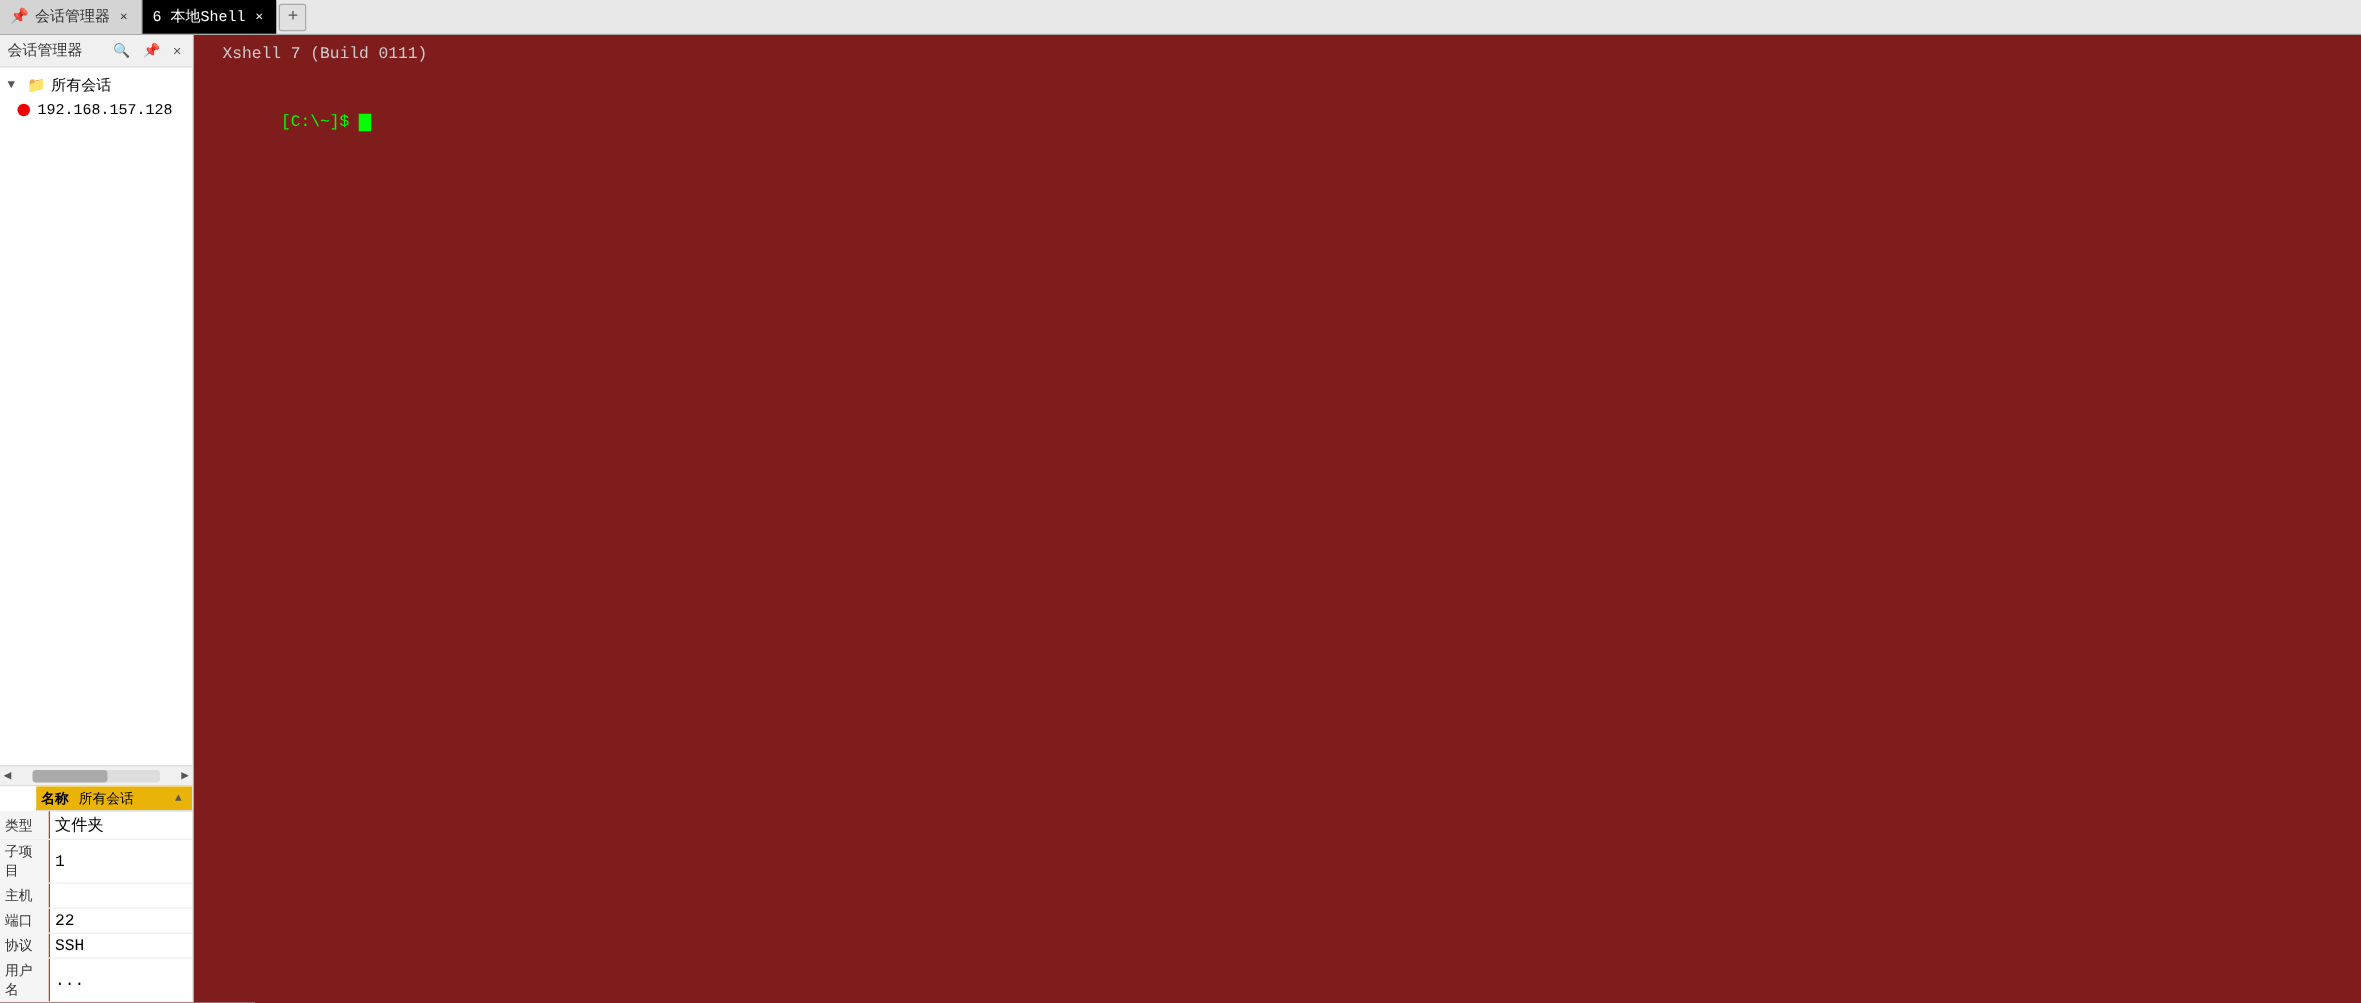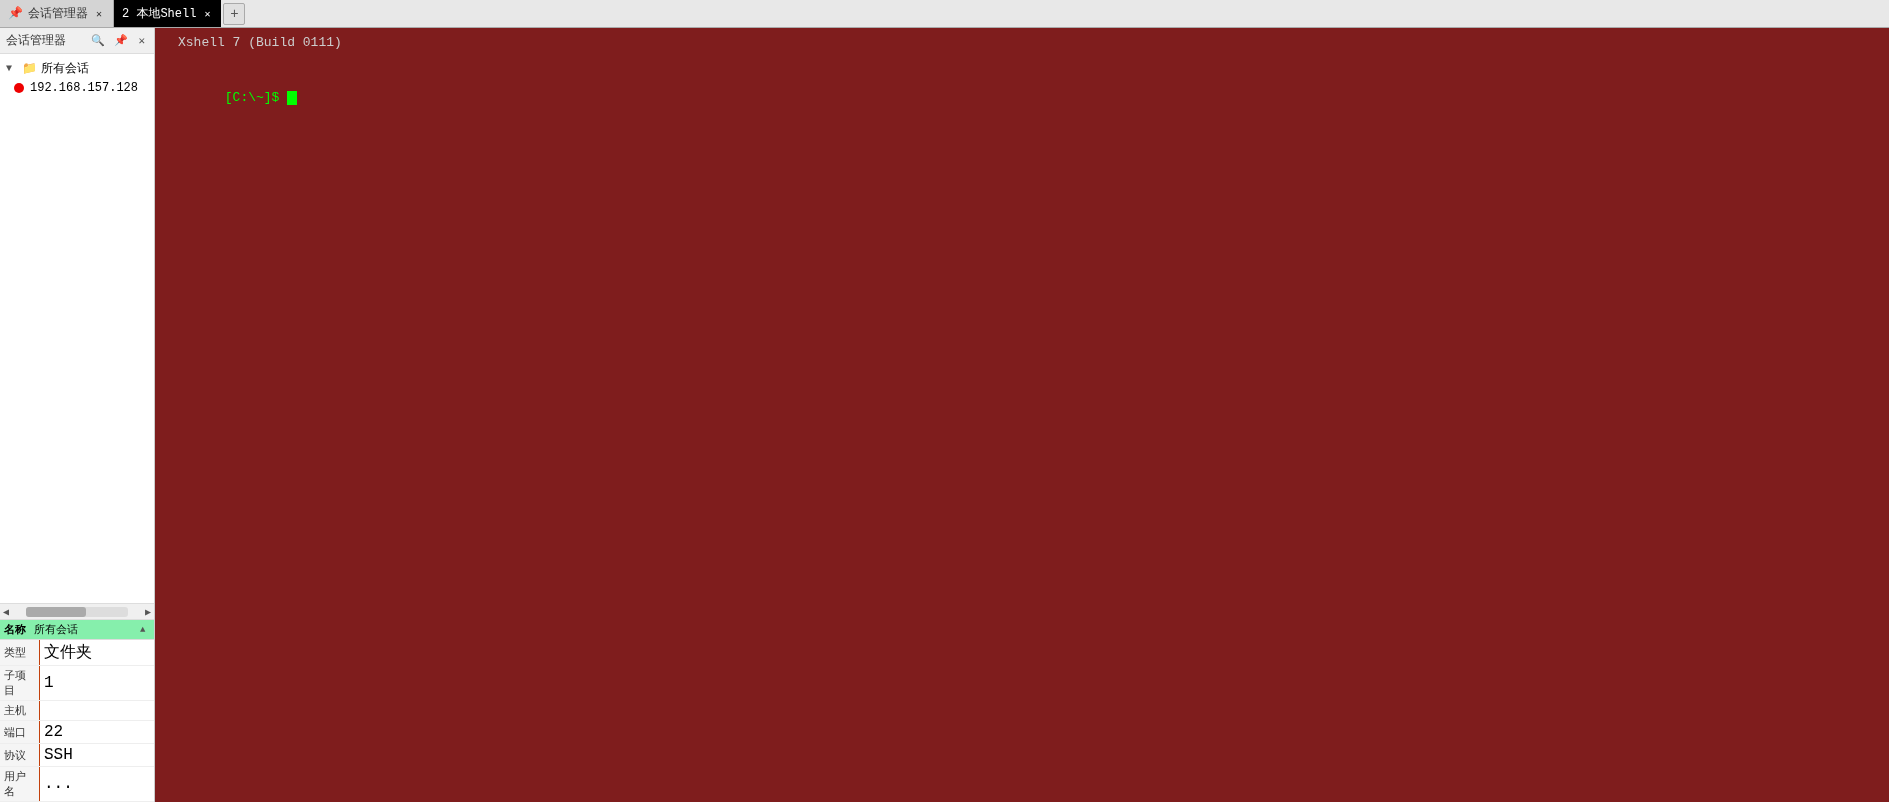--- a/index.html
+++ b/index.html
@@ -202,34 +202,35 @@
       background: #f5f5f5;
       border-right: 1px solid #c2410c;
       font-size: 11px;
       display: flex;
       align-items: center;
     }
 
     .info-value {
       padding: 2px 4px;
       color: #000;
-      font-size: 16px;
+      font-size: 13px;
       display: flex;
       align-items: center;
       flex: 1;
     }
 
     .info-header-row {
       display: flex;
       align-items: center;
       padding: 2px 4px;
-      background: #86efac;
+      background: #eab308;
       border-bottom: 1px solid #ddd;
       font-size: 11px;
       font-weight: bold;
+      margin-left: 29px;
     }
 
     .info-header-scroll {
       width: 10px;
       font-size: 9px;
       color: #555;
       margin-left: auto;
     }
 
     
@@ -282,21 +283,21 @@
 
 <div class="tab-bar">
 
   <div class="tab inactive">
     <span>📌</span>
     <span>会话管理器</span>
     <span class="tab-close">✕</span>
   </div>
 
   <div class="tab active">
-    <span>2 本地Shell</span>
+    <span>6 本地Shell</span>
     <span class="tab-close">✕</span>
   </div>
   <div class="tab-add">+</div>
 </div>
 
 <div class="main-area">
 
   <div class="sidebar">
     <div class="sidebar-header">
       <span>会话管理器</span>

